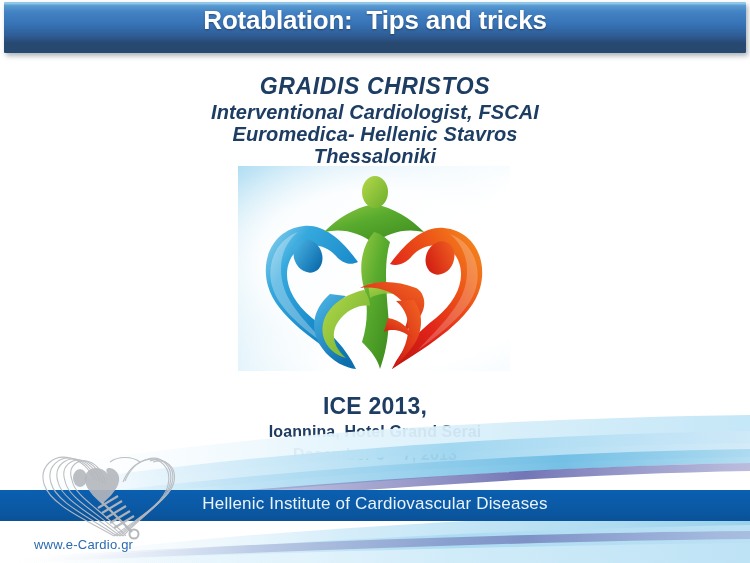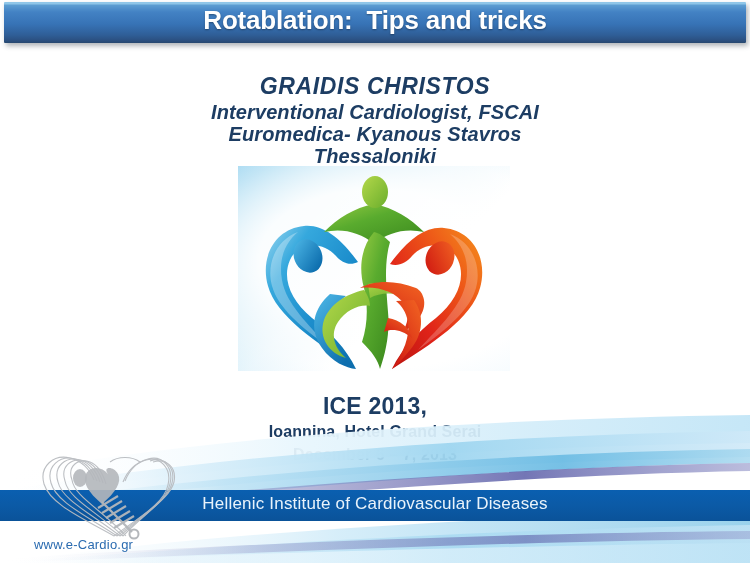--- a/index.html
+++ b/index.html
@@ -18,21 +18,21 @@
     background: #ffffff;
     overflow: hidden;
   }
 
   
   #title-banner {
     position: absolute;
     left: 4px;
     top: 2px;
     width: 742px;
-    height: 41px;
+    height: 51px;
     background: linear-gradient(to bottom,
         #8fc6e8 0px, #8fc6e8 2px,
         #5d9ed2 3px,
         #4382c4 10px,
         #3773b6 22px,
         #2f5e97 33px,
         #2b5182 38px,
         #27486f 41px);
     box-shadow: 2px 3px 5px rgba(80,90,100,0.45);
     border-radius: 1px;
@@ -176,21 +176,21 @@
 
 <div id="slide">
 
   <div id="title-banner">
     <div id="title-banner-text">Rotablation:  Tips and tricks</div>
   </div>
 
   <div id="presenter-block">
     <div id="presenter-name">GRAIDIS CHRISTOS</div>
     <div class="presenter-line">Interventional Cardiologist, FSCAI</div>
-    <div class="presenter-line">Euromedica- Kyanous Stavros</div>
+    <div class="presenter-line">Euromedica- Hellenic Stavros</div>
     <div class="presenter-line">Thessaloniki</div>
   </div>
 
   <div id="center-logo">
     <svg viewBox="0 0 272 205" xmlns="http://www.w3.org/2000/svg" aria-hidden="true">
       <defs>
         <linearGradient id="gBlue" x1="0" y1="0" x2="1" y2="1">
           <stop offset="0%" stop-color="#9ad7f0"></stop>
           <stop offset="25%" stop-color="#35a8dd"></stop>
           <stop offset="60%" stop-color="#1b8ccb"></stop>

